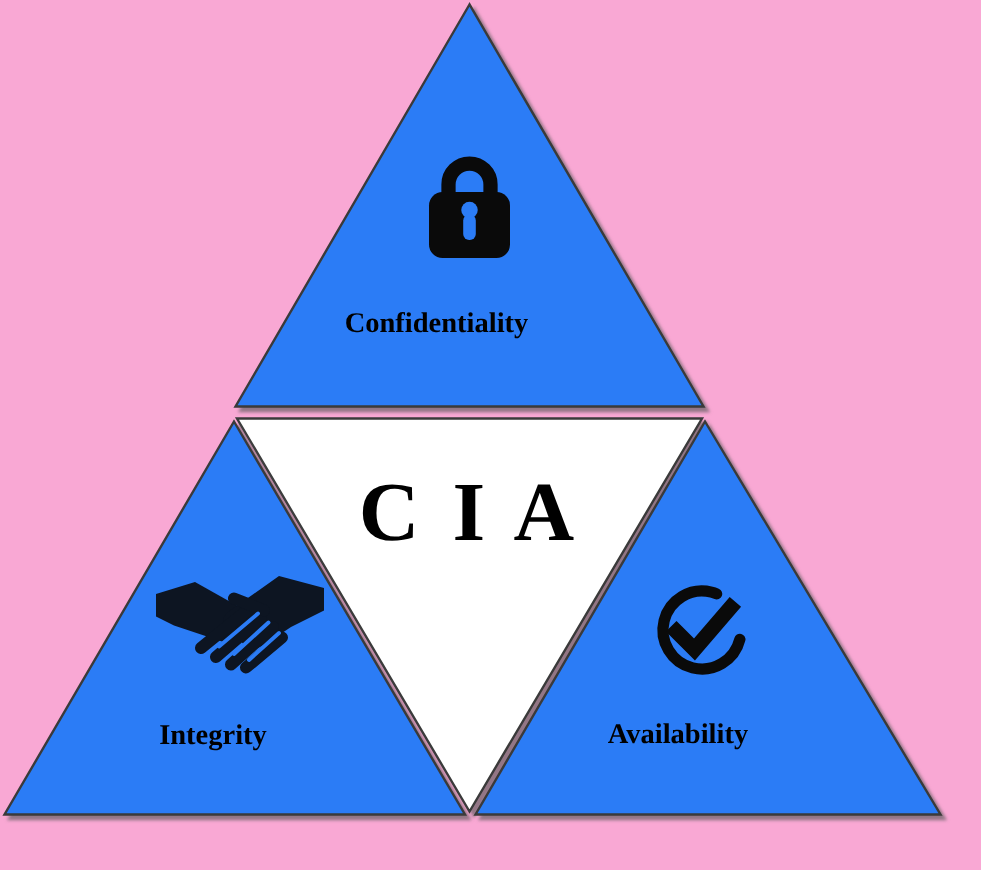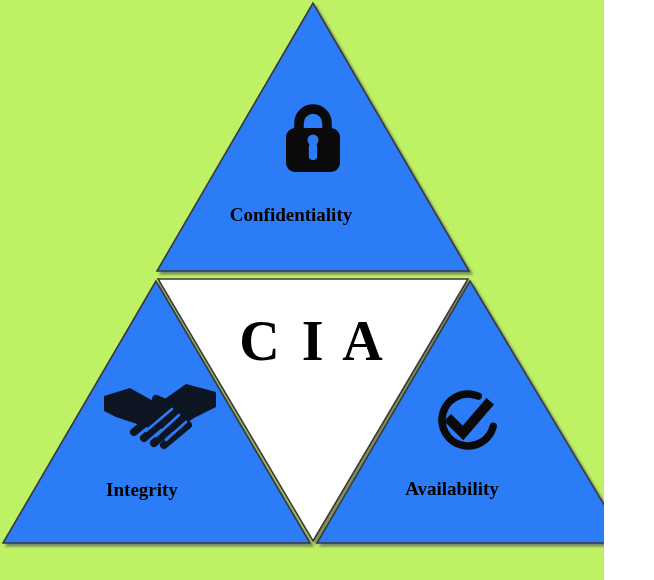--- a/index.html
+++ b/index.html
@@ -3,23 +3,23 @@
 <meta charset="utf-8">
 <style>
   html, body {
     margin: 0;
     padding: 0;
     background: #ffffff;
     font-family: "Liberation Serif", serif;
   }
   .stage {
     position: relative;
-    width: 604px;
+    width: 654px;
     height: 580px;
-    background: #bef264;
+    background: #f9a8d4;
     overflow: hidden;
   }
   svg { display: block; }
   .tri {
     stroke: #3a3a3a;
     stroke-width: 1.6;
     stroke-linejoin: miter;
     filter: drop-shadow(3px 3px 1px rgba(90,90,90,0.65));
   }
   .section-label {

